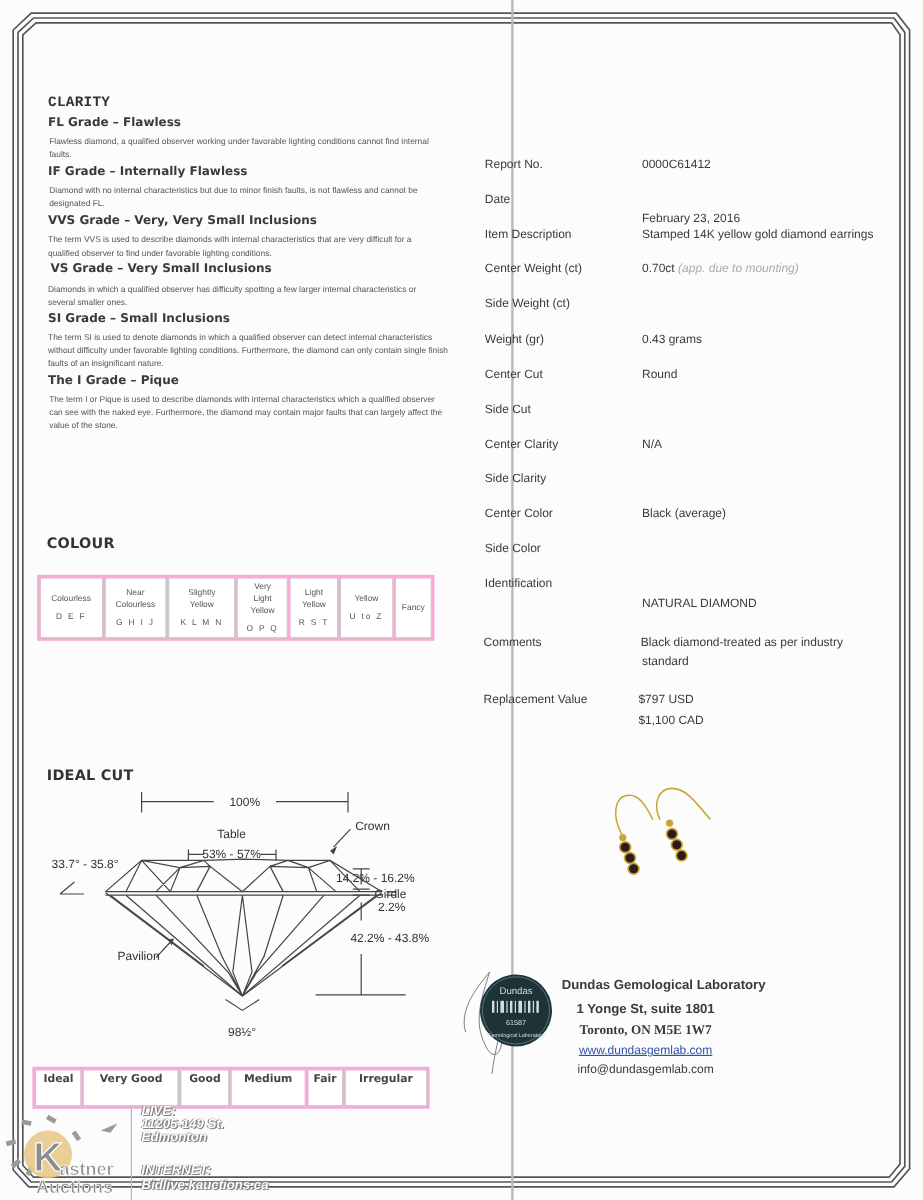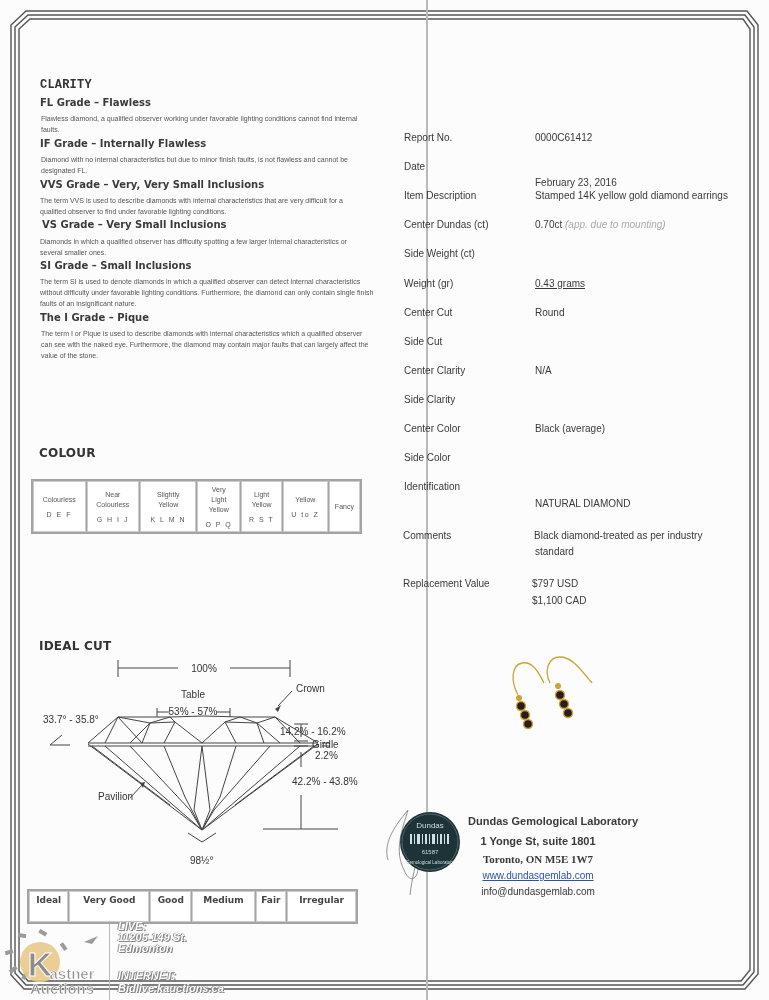--- a/index.html
+++ b/index.html
@@ -6,21 +6,21 @@
   body { width:769px; height:1000px; position:relative; background:#fdfcfd; overflow:hidden;
          font-family:"Liberation Sans", sans-serif; color:#2a2a2a; }
   .abs { position:absolute; }
   #frame { position:absolute; left:0; top:0; width:769px; height:1000px; pointer-events:none; }
   .vline { position:absolute; top:0; width:2px; background:#b9b9b9; }
 
   .h-section { position:absolute; font-family:"DejaVu Sans", sans-serif; font-weight:bold; font-size:12px; color:#333; letter-spacing:0.2px; }
   .grade-title { position:absolute; font-family:"DejaVu Sans", sans-serif; font-weight:bold; font-size:10px; color:#3a3a3a; }
   .grade-desc { position:absolute; font-size:7px; line-height:11px; color:#555; width:330px; }
 
-  table.scale { position:absolute; border-collapse:separate; border-spacing:3px; background:#a3a3a3; }
+  table.scale { position:absolute; border-collapse:separate; border-spacing:3px; background:#f9a8d4; }
   table.scale td { background:#fff; outline:1px solid #ccc; text-align:center; vertical-align:middle; font-size:7px; color:#555; padding:0; }
   table.colour td { height:49px; }
   .cell-name { display:block; line-height:10px; }
   .cell-code { display:block; margin-top:6px; letter-spacing:1.5px; }
   table.cut td { height:26px; font-weight:bold; font-size:9px; vertical-align:top; padding-top:3px; font-family:"DejaVu Sans", sans-serif; color:#444; }
 
   .row-label, .row-value { position:absolute; font-size:10px; color:#3a3a3a; }
   .row-label { left:404px; }
   .row-value { left:535px; }
   .note { font-style:italic; color:#aaa; }
@@ -167,25 +167,25 @@
 </tbody>
   </table>
 
 <div id="report-rows">
     <div class="row-label" style="top: 132px;">Report No.</div>
     <div class="row-value" style="top: 132px;"><span>0000C61412</span></div>
     <div class="row-label" style="top: 161px;">Date</div>
     <div class="row-value" style="top: 177px;"><span>February 23, 2016</span></div>
     <div class="row-label" style="top: 190px;">Item Description</div>
     <div class="row-value" style="top: 190px;"><span>Stamped 14K yellow gold diamond earrings</span></div>
-    <div class="row-label" style="top: 219px;">Center Dundas (ct)</div>
+    <div class="row-label" style="top: 219px;">Center Weight (ct)</div>
     <div class="row-value" style="top: 219px;"><span>0.70ct</span> <span class="note">(app. due to mounting)</span></div>
     <div class="row-label" style="top: 248px;">Side Weight (ct)</div>
     <div class="row-label" style="top: 278px;">Weight (gr)</div>
-    <div class="row-value" style="top: 278px; text-decoration: underline;"><span>0.43 grams</span></div>
+    <div class="row-value" style="top: 278px;"><span>0.43 grams</span></div>
     <div class="row-label" style="top: 307px;">Center Cut</div>
     <div class="row-value" style="top: 307px;"><span>Round</span></div>
     <div class="row-label" style="top: 336px;">Side Cut</div>
     <div class="row-label" style="top: 365px;">Center Clarity</div>
     <div class="row-value" style="top: 365px;"><span>N/A</span></div>
     <div class="row-label" style="top: 394px;">Side Clarity</div>
     <div class="row-label" style="top: 423px;">Center Color</div>
     <div class="row-value" style="top: 423px;"><span>Black (average)</span></div>
     <div class="row-label" style="top: 452px;">Side Color</div>
   </div>

